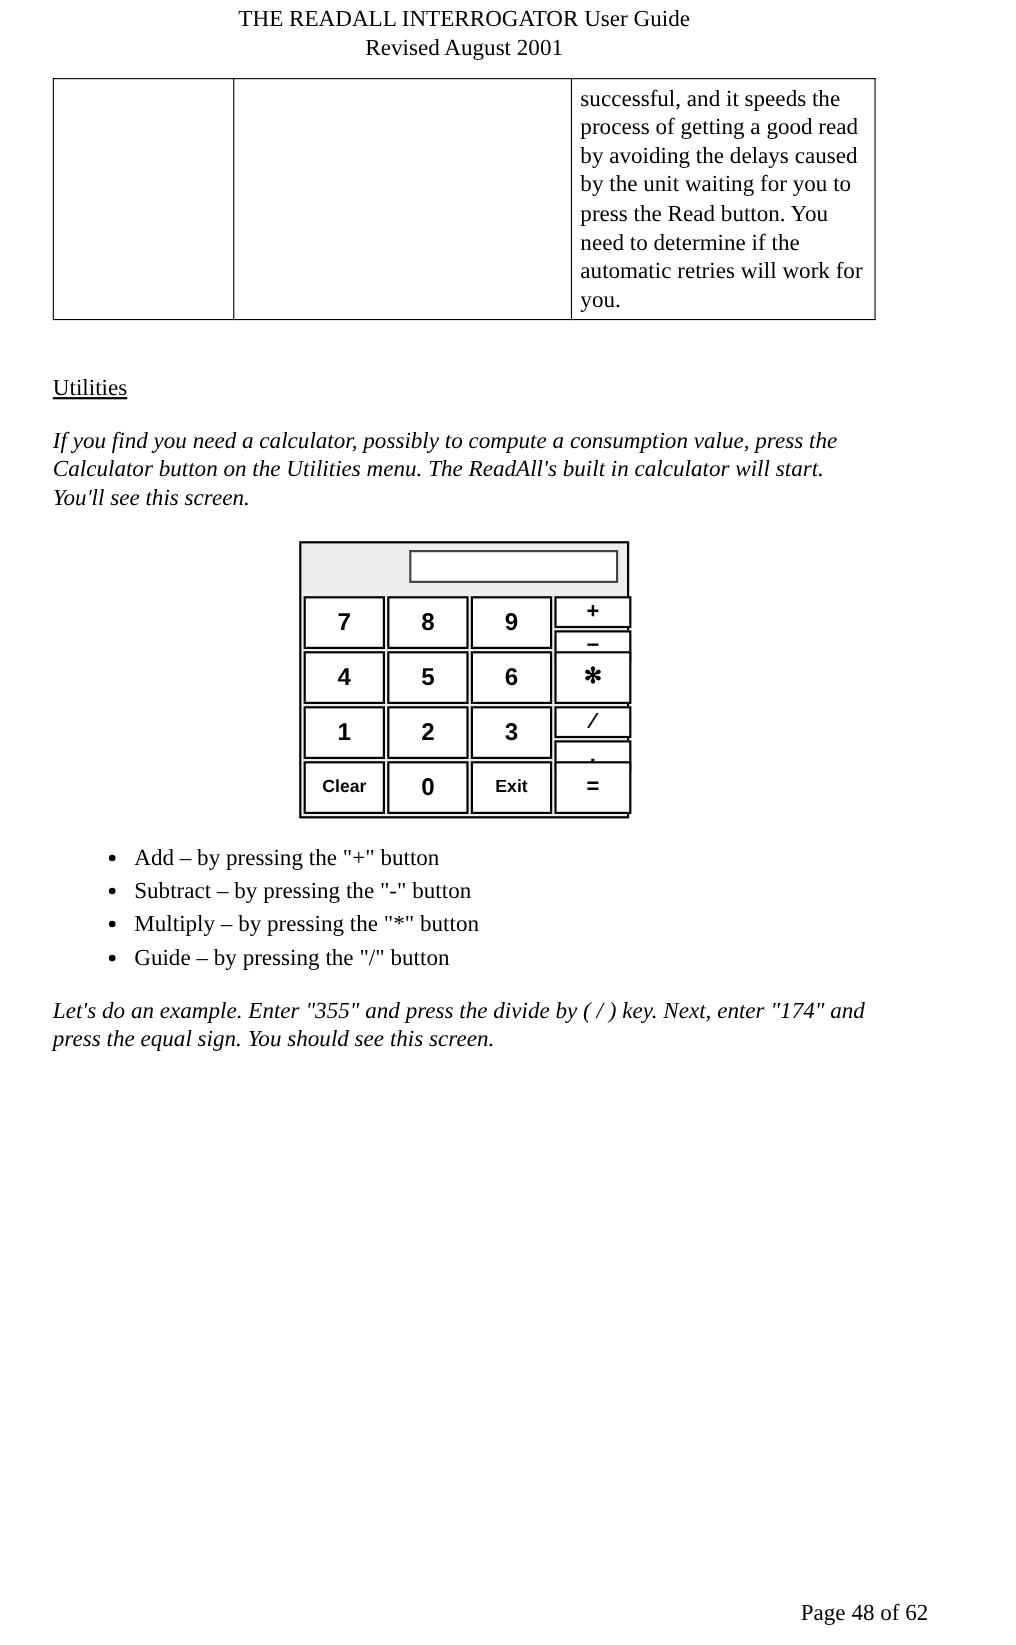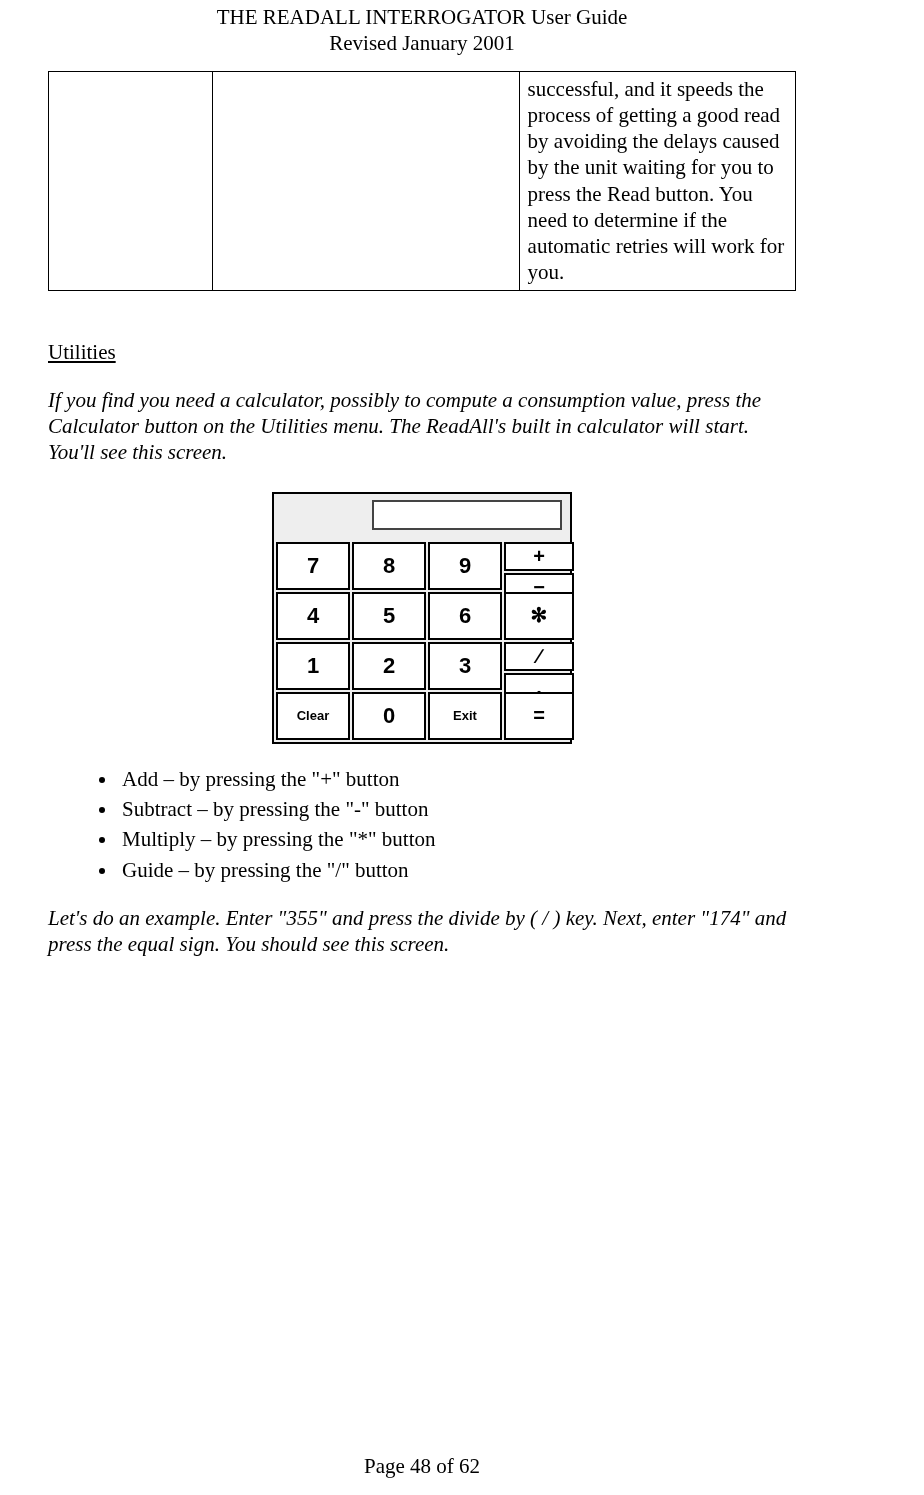--- a/index.html
+++ b/index.html
@@ -90,46 +90,46 @@
     border: 2px solid #000;
     display: flex;
     align-items: center;
     justify-content: center;
     font-family: Arial, sans-serif;
     font-weight: bold;
     font-size: 22px;
     box-sizing: border-box;
     user-select: none;
   }
-  .key.small { font-size: 13px; font-weight: bold; }
+  .key.small { font-size: 16px; font-weight: bold; }
   .opcol {
     display: flex;
     flex-direction: column;
     gap: 2px;
   }
   .opcol .key { flex: 1; font-size: 20px; }
   .opcol-1 { grid-column: 4; grid-row: 1; }
   .opcol-2 { grid-column: 4; grid-row: 2; }
   .opcol-3 { grid-column: 4; grid-row: 3; }
   .opcol-4 { grid-column: 4; grid-row: 4; }
   .footer {
     position: absolute;
     bottom: 16px;
     left: 0; right: 0;
-    text-align: center;
+    text-align: right;
   }
 </style>
 </head>
 <body>
 
 <div class="page">
 
   <div class="header">
     <span class="header-line">THE READALL INTERROGATOR User Guide</span>
-    <span class="header-line">Revised January 2001</span>
+    <span class="header-line">Revised August 2001</span>
   </div>
 
   <table class="frag">
     <tbody>
         <tr>
       <td class="col1"></td>
       <td class="col2"></td>
       <td class="col3">successful, and it speeds the process of getting a good read by avoiding the delays caused by the unit waiting for you to press the Read button.  You need to determine if the automatic retries will work for you.</td>
     </tr>
   </tbody>

